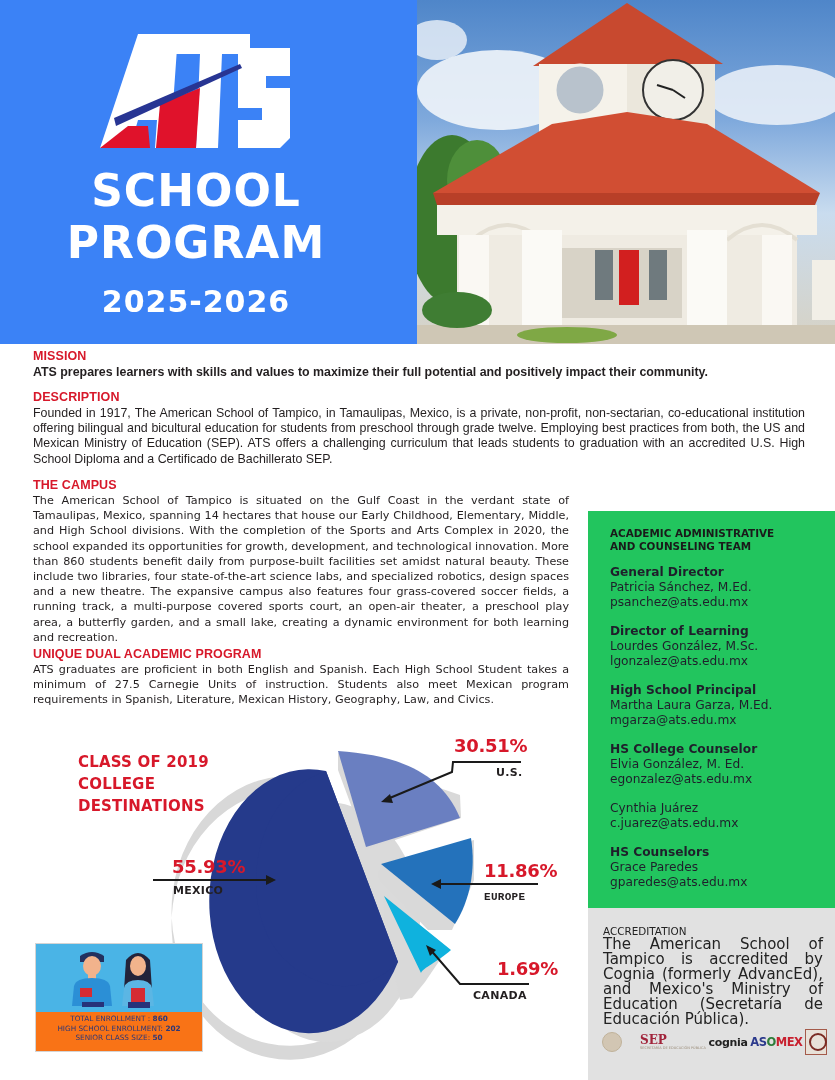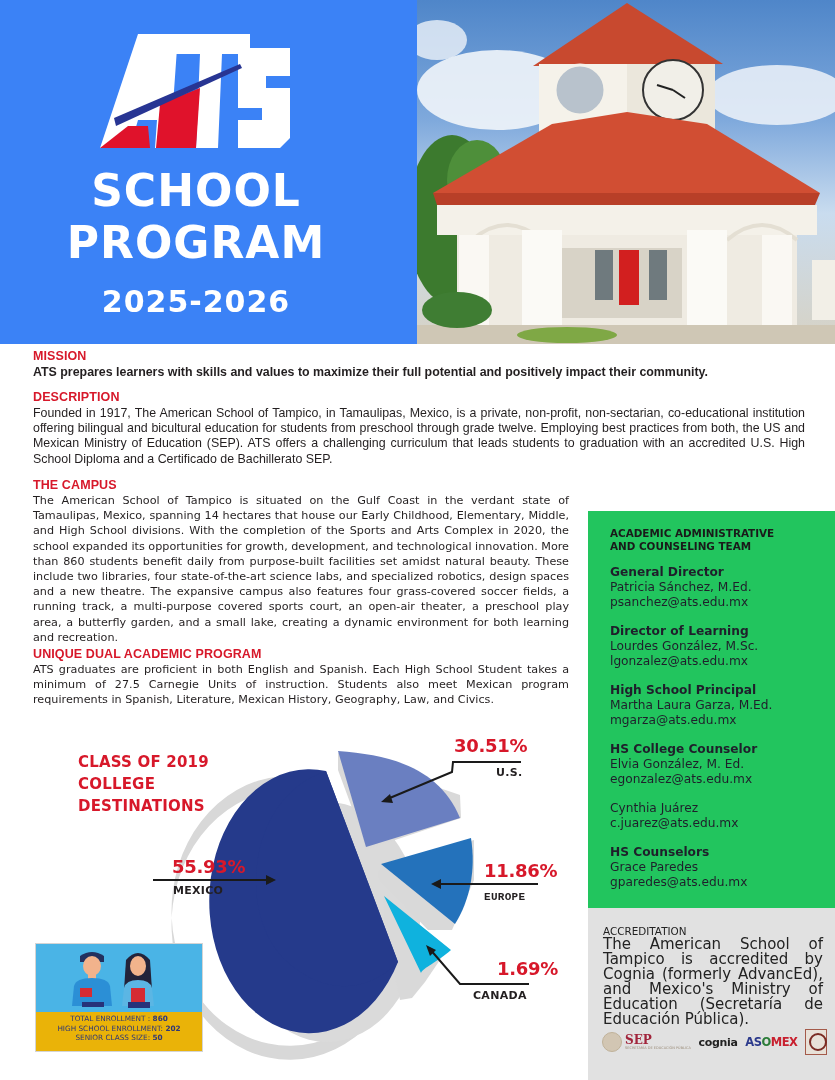--- a/index.html
+++ b/index.html
@@ -35,38 +35,38 @@
   .team-panel { position: absolute; left: 588px; top: 480px; width: 247px; height: 428px; background: #22c55e; padding: 16px 12px 0 22px; margin-top: 31px; }
   .team-heading { font-family: "DejaVu Sans", sans-serif; font-weight: bold; font-size: 10.4px; line-height: 13px; color: #1a1a1a; margin-bottom: 12px; }
   .member { margin-bottom: 14px; font-family: "DejaVu Sans", sans-serif; font-size: 12.2px; line-height: 15px; color: #1f1f2b; }
   .member .role { font-weight: bold; }
   .member.noheader { margin-top: 6px; }
 
   .accr-panel { position: absolute; left: 588px; top: 908px; width: 247px; height: 172px; background: #e1e1e1; padding: 17px 12px 0 15px; }
   .accr-title { font-family: "DejaVu Sans", sans-serif; font-size: 10.4px; line-height: 12px; color: #222; }
   .accr-body { font-family: "DejaVu Sans", sans-serif; font-size: 15px; line-height: 15px; color: #222; text-align: justify; }
   .logos { position: absolute; left: 14px; top: 118px; width: 225px; height: 32px; display: flex; align-items: center; justify-content: space-between; }
-  .logo-sep { display: flex; align-items: center; gap: 3px; }
+  .logo-sep { display: flex; align-items: center; gap: 18px; }
   .seal { width: 20px; height: 20px; border-radius: 50%; background: #d2c6b3; border: 1px solid #c0b29a; }
   .sep-text { font-family: "DejaVu Serif", serif; font-weight: bold; font-size: 12px; color: #a1243b; line-height: 11px; }
   .sep-sub { font-size: 3.5px; color: #9b8d7a; line-height: 4px; }
   .cognia { font-family: "DejaVu Sans", sans-serif; font-weight: bold; font-size: 11px; color: #222; letter-spacing: -0.3px; }
   .asomex { font-family: "DejaVu Sans", sans-serif; font-weight: bold; font-size: 11.5px; letter-spacing: -0.5px; }
   .asomex .a { color: #2c3a8c; } .asomex .b { color: #c8202f; } .asomex .c { color: #2d7d3a; }
   .small-logo { width: 22px; height: 26px; background: #e8e1d8; border: 1px solid #a45a4a; position: relative; }
   .small-logo:after { content: ""; position: absolute; left: 3px; top: 3px; width: 14px; height: 14px; border-radius: 50%; border: 2px solid #7a2b23; }
 
   
   .chart-title { position: absolute; left: 78px; top: 751px; color: #d7182a; font-family: "DejaVu Sans", sans-serif; font-weight: bold; font-size: 15px; line-height: 22px; letter-spacing: 0.2px; }
   .pie { position: absolute; left: 0; top: 0; width: 835px; height: 1080px; pointer-events: none; }
   .pct { position: absolute; color: #d7182a; font-family: "DejaVu Sans", sans-serif; font-weight: bold; font-size: 18px; letter-spacing: -0.3px; }
   .lbl { position: absolute; color: #231f20; font-family: "DejaVu Sans", sans-serif; font-weight: bold; font-size: 11px; letter-spacing: 0.3px; }
 
   
-  .enroll { position: absolute; left: 35px; top: 943px; width: 168px; height: 109px; border: 1px solid #d4d4d4; background: #eab308; text-decoration: underline; }
+  .enroll { position: absolute; left: 35px; top: 943px; width: 168px; height: 109px; border: 1px solid #d4d4d4; background: #f97316; text-decoration: underline; }
   .enroll-art { position: absolute; left: 0; top: 0; width: 166px; height: 68px; background: #4ab4e6; }
   .enroll-text { position: absolute; left: 0; top: 70px; width: 166px; text-align: center; font-family: "DejaVu Sans", sans-serif; font-size: 7.3px; line-height: 9.6px; color: #2e3778; }
   .enroll-text b { font-weight: bold; }
 </style>
 </head>
 <body>
 
 <div class="header">
   <div class="banner">
     <svg class="logo" viewBox="0 0 190 114">

